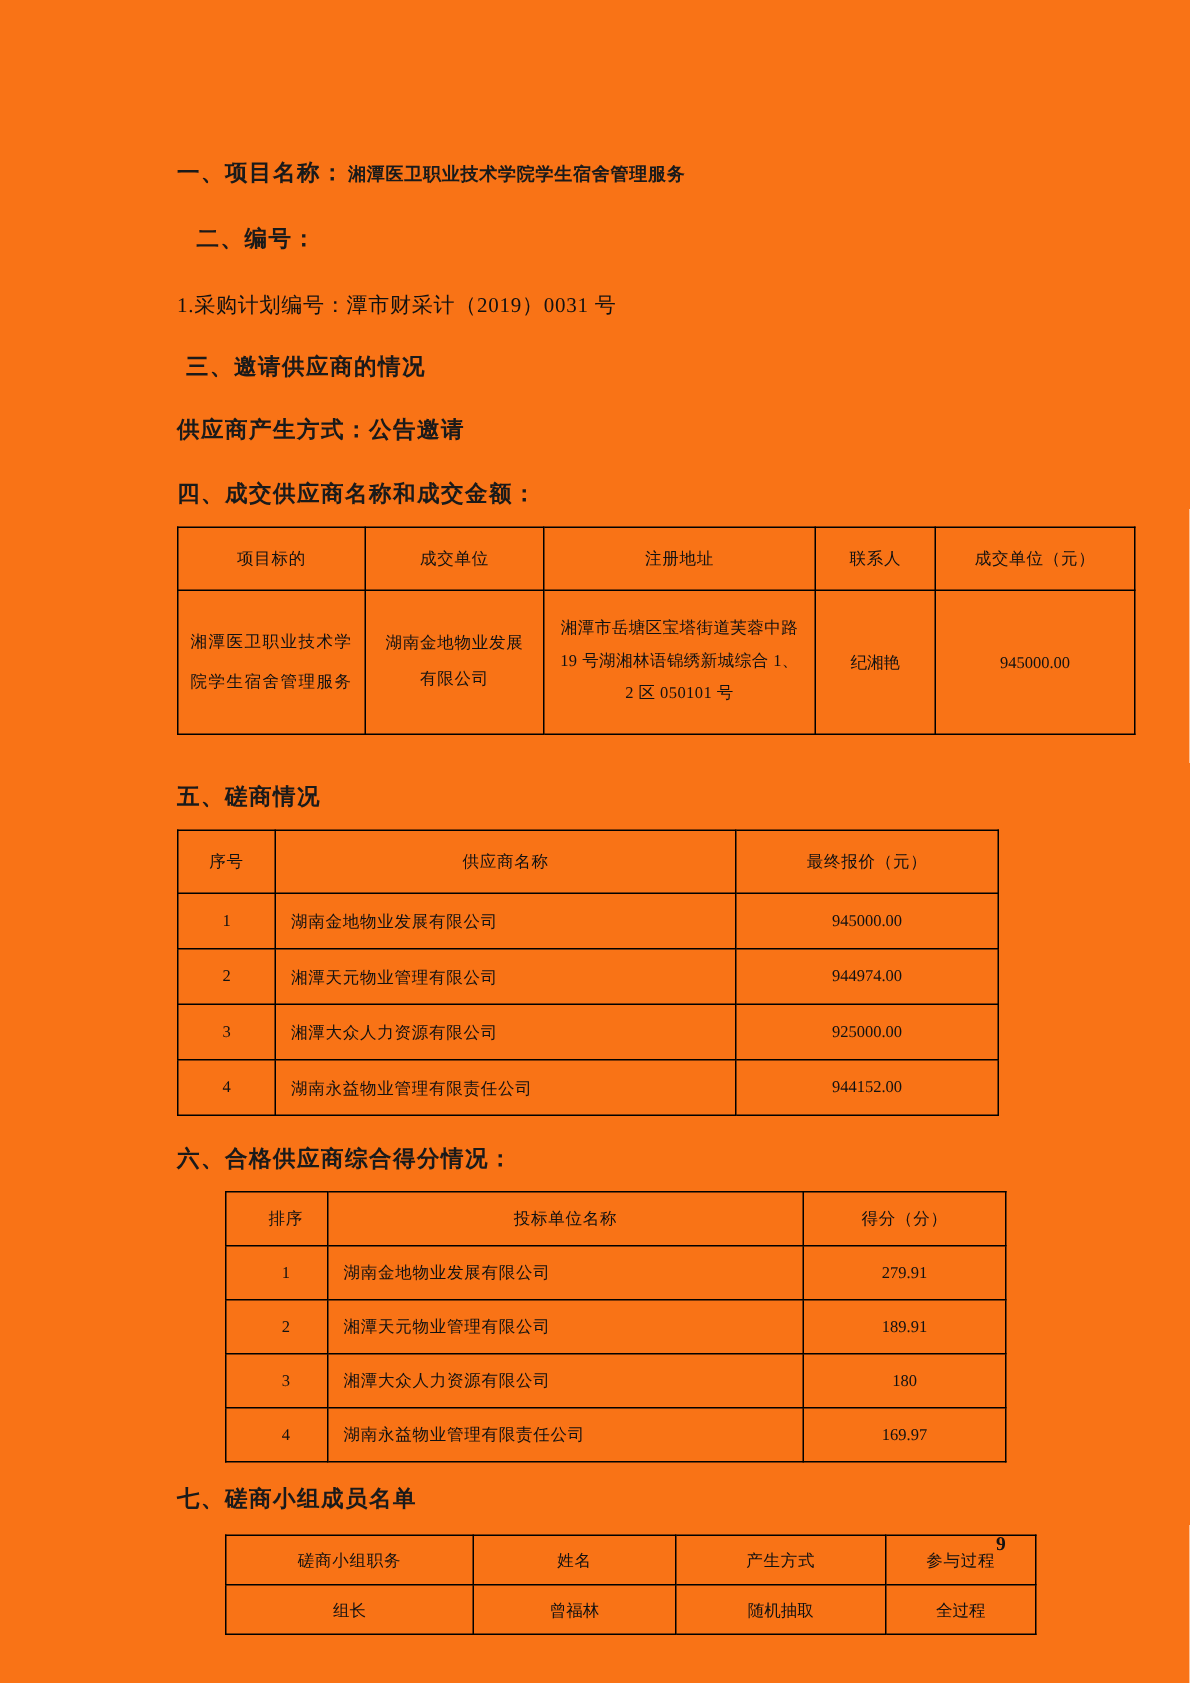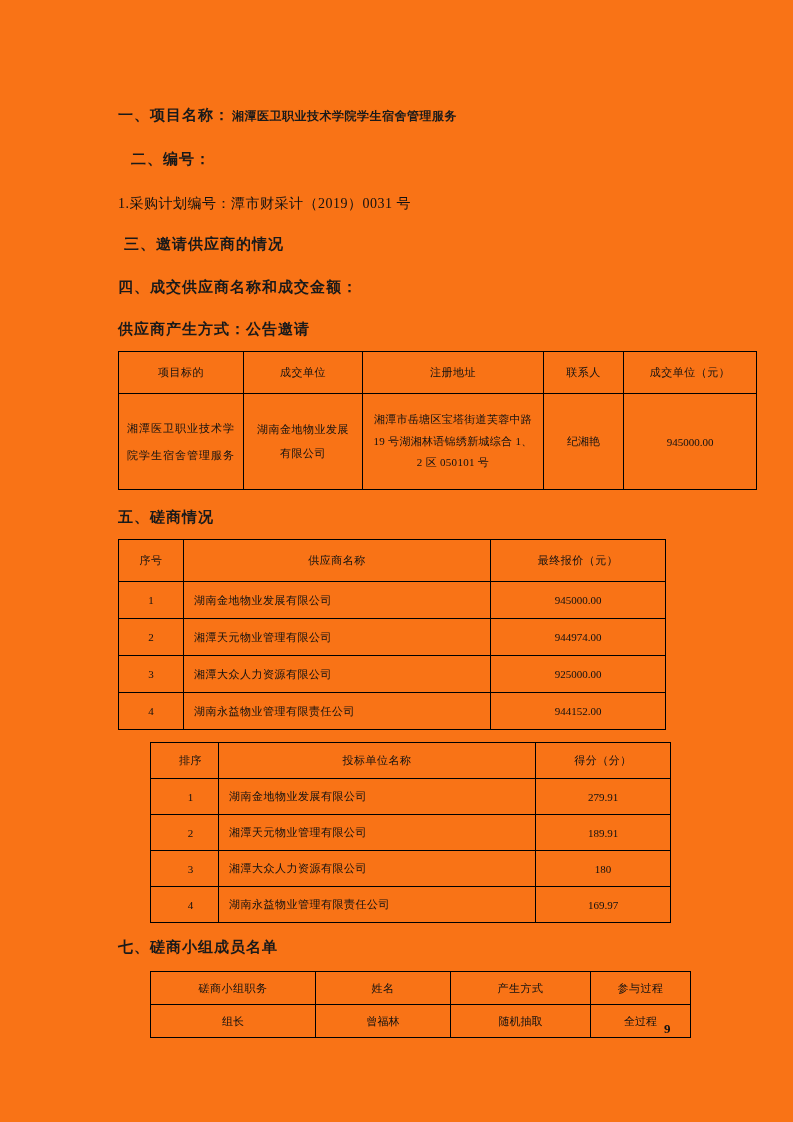--- a/index.html
+++ b/index.html
@@ -19,21 +19,21 @@
   }
   .hline { font-size:15px; font-weight:600; letter-spacing:1px; color:#1a1a1a; }
   .h1row { margin-top:6px; }
   .h1val { font-size:12px; font-weight:600; letter-spacing:0.5px; margin-left:2px; }
   .h2 { margin-top:25px; margin-left:13px; }
   .numline { margin-top:26px; font-size:14px; letter-spacing:0.5px; color:#111; }
   .numline2 { margin-top:23px; font-size:14px; letter-spacing:0.5px; color:#111; }
   .h3 { margin-top:22px; margin-left:6px; }
   .supline { margin-top:23px; }
   .h4 { margin-top:24px; }
-  .h5 { margin-top:18px; }
+  .h5 { margin-top:32px; }
   .h6 { margin-top:19px; }
   .h7 { margin-top:15px; }
 
   table { border-collapse:collapse; table-layout:fixed; }
   td, th {
     border:1px solid #000;
     font-size:11px;
     font-weight:400;
     text-align:center;
     vertical-align:middle;
@@ -96,23 +96,23 @@
 
     <p class="hline h1row"><span>一、项目名称：</span><span class="h1val">湘潭医卫职业技术学院学生宿舍管理服务</span></p>
 
     <p class="hline h2">二、编号：</p>
 
     <p class="numline">1.采购计划编号：潭市财采计（2019）0031 号</p>
 
 
     <p class="hline h3">三、邀请供应商的情况</p>
 
+    <p class="hline supline">供应商产生方式：公告邀请</p>
+
     <p class="hline h4">四、成交供应商名称和成交金额：</p>
-
-    <p class="hline supline">供应商产生方式：公告邀请</p>
 
     <table class="t1">
       <tbody>
           <tr>
         <th class="c1">项目标的</th>
         <th class="c2">成交单位</th>
         <th class="c3">注册地址</th>
         <th class="c4">联系人</th>
         <th class="c5">成交单位（元）</th>
       </tr>
@@ -151,20 +151,21 @@
         <td class="c3">925000.00</td>
       </tr>
       <tr>
         <td class="c1">4</td>
         <td class="c2 name">湖南永益物业管理有限责任公司</td>
         <td class="c3">944152.00</td>
       </tr>
     </tbody>
       </table>
 
+    <p class="hline h6">六、合格供应商综合得分情况：</p>
 
     <table class="t3">
       <tbody>
           <tr>
         <th class="c1">排序</th>
         <th class="c2">投标单位名称</th>
         <th class="c3">得分（分）</th>
       </tr>
       <tr>
         <td class="c1">1</td>

